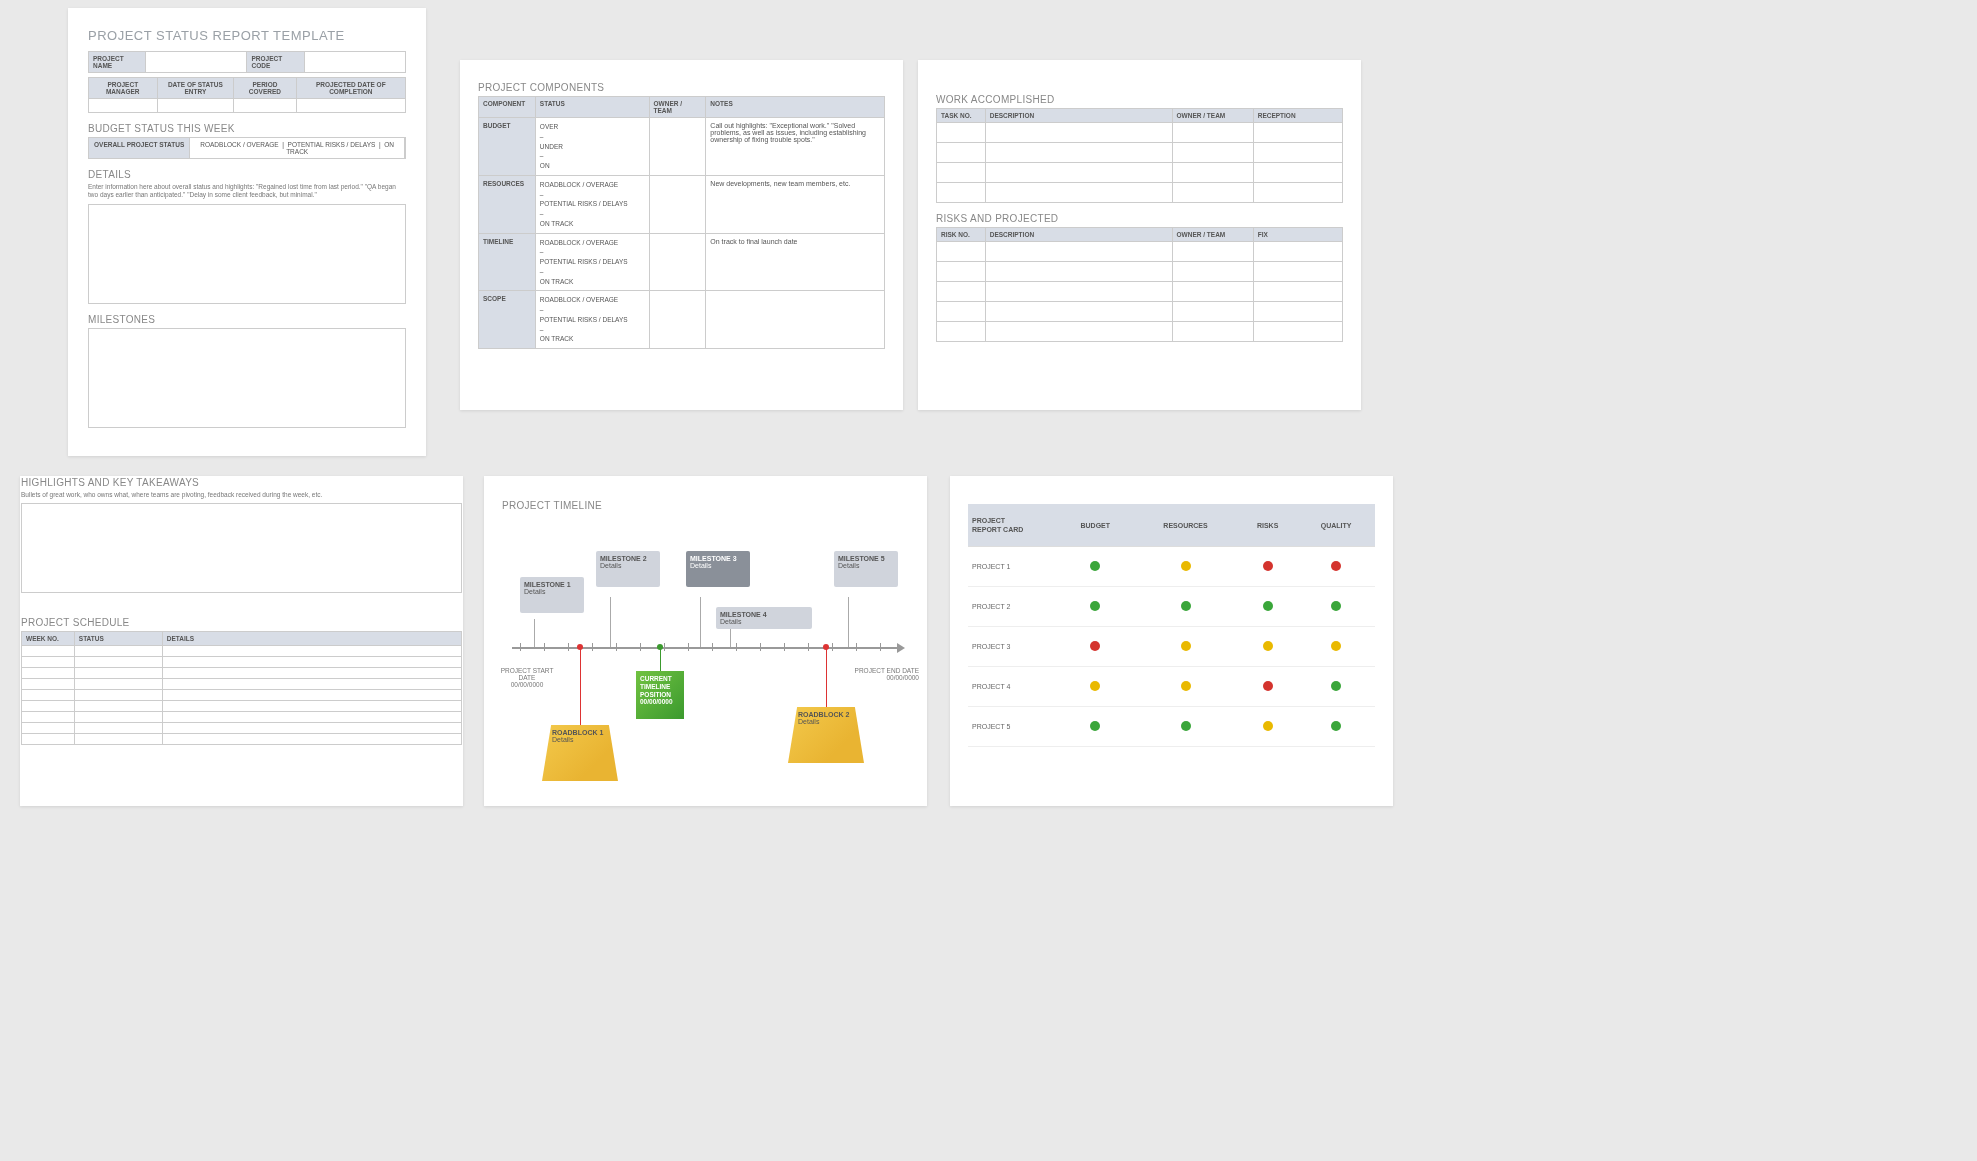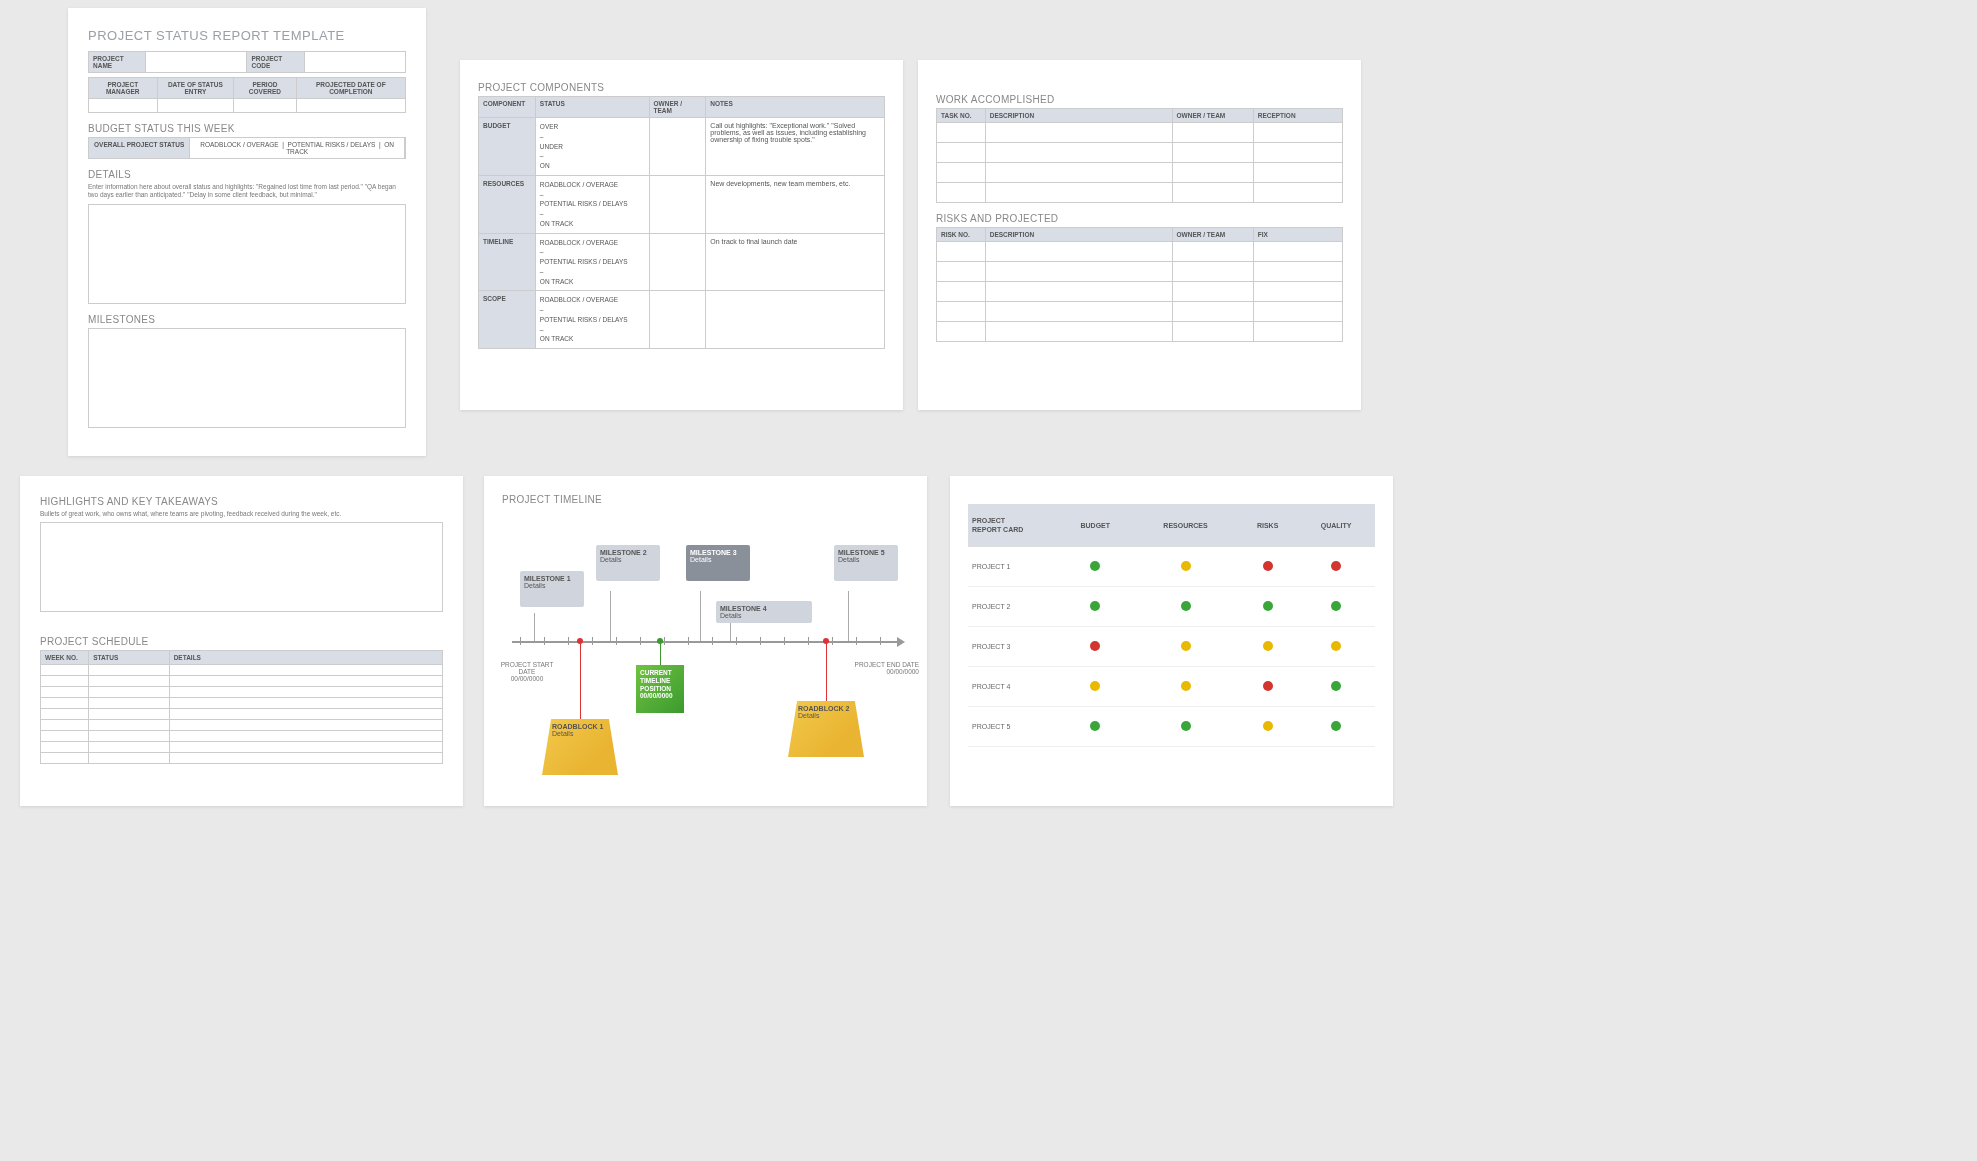--- a/index.html
+++ b/index.html
@@ -2,21 +2,21 @@
 <html><head>
 <meta charset="utf-8">
 <style>
 *{box-sizing:border-box;margin:0;padding:0}
 body{background:#e9e9e9;font-family:Arial,Helvetica,sans-serif;font-size:8px;color:#555;padding:0}
 .canvas{width:1977px;height:1161px;position:relative}
 .page{background:#fff;position:absolute;box-shadow:0 1px 3px rgba(0,0,0,0.1)}
 .p1{left:68px;top:8px;width:358px;height:448px;padding:20px}
 .p2{left:460px;top:60px;width:443px;height:350px;padding:18px}
 .p3{left:918px;top:60px;width:443px;height:350px;padding:18px}
-.p4{left:20px;top:476px;width:443px;height:330px;padding:20px}
+.p4{left:20px;top:476px;width:443px;height:330px;padding:1px}
 .p5{left:484px;top:476px;width:443px;height:330px;padding:18px}
 .p6{left:950px;top:476px;width:443px;height:330px;padding:18px}
 h1{font-size:13px;font-weight:normal;color:#9aa0a6;letter-spacing:0.5px;margin-bottom:8px}
 h2{font-size:10px;font-weight:normal;color:#888;margin:10px 0 3px 0;letter-spacing:0.3px}
 .tbl{width:100%;border-collapse:collapse}
 .tbl td,.tbl th{border:1px solid #ccc;padding:3px 4px;font-size:7px;text-align:left;vertical-align:top}
 .tbl th{background:#d8dde6;font-weight:bold;color:#555;font-size:6.5px}
 .tbl .lbl{background:#d8dde6;font-weight:bold;font-size:6.5px}
 .desc{font-size:6.5px;color:#777;margin-bottom:4px;line-height:1.3}
 .box{border:1px solid #ccc;width:100%}
@@ -286,21 +286,21 @@
     <tr>
             <td></td>
             <td></td>
             <td></td>
           </tr>
   </tbody>
       </table>
 </div>
 
 <div class="page p5">
-  <h2 style="margin-top:0">PROJECT TIMELINE</h2>
+  <h2 style="margin-top:6px">PROJECT TIMELINE</h2>
   <div class="tl-wrap">
     <div class="tl-axis"></div>
 
     <div class="tl-tick" style="left:18px"></div>
         <div class="tl-tick" style="left:42px"></div>
         <div class="tl-tick" style="left:66px"></div>
         <div class="tl-tick" style="left:90px"></div>
         <div class="tl-tick" style="left:114px"></div>
         <div class="tl-tick" style="left:138px"></div>
         <div class="tl-tick" style="left:162px"></div>

